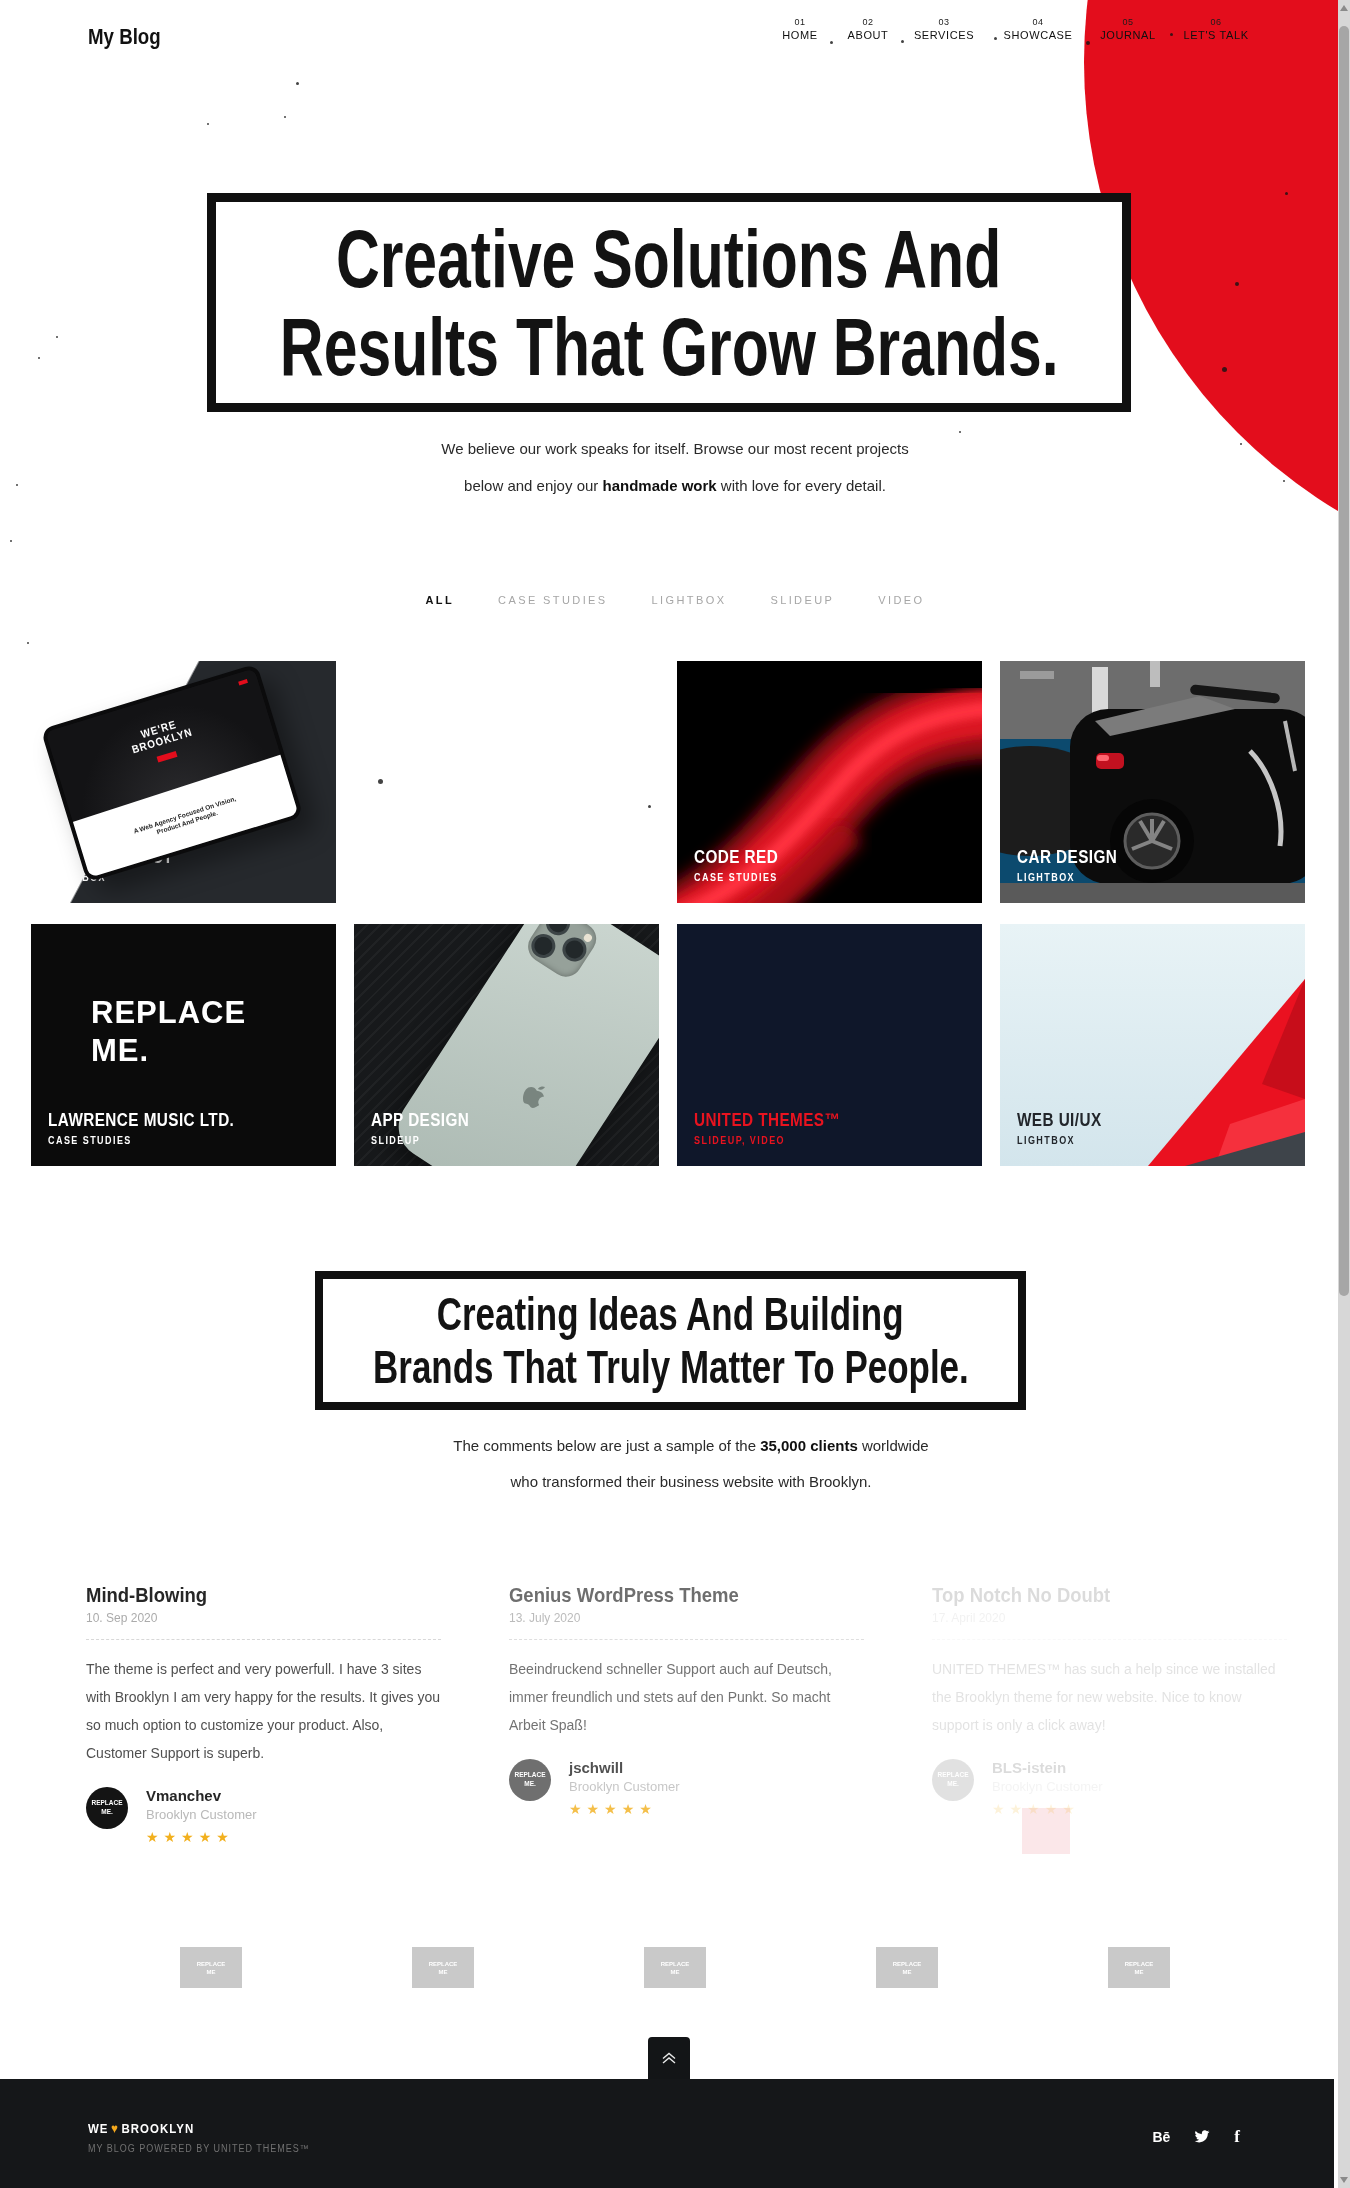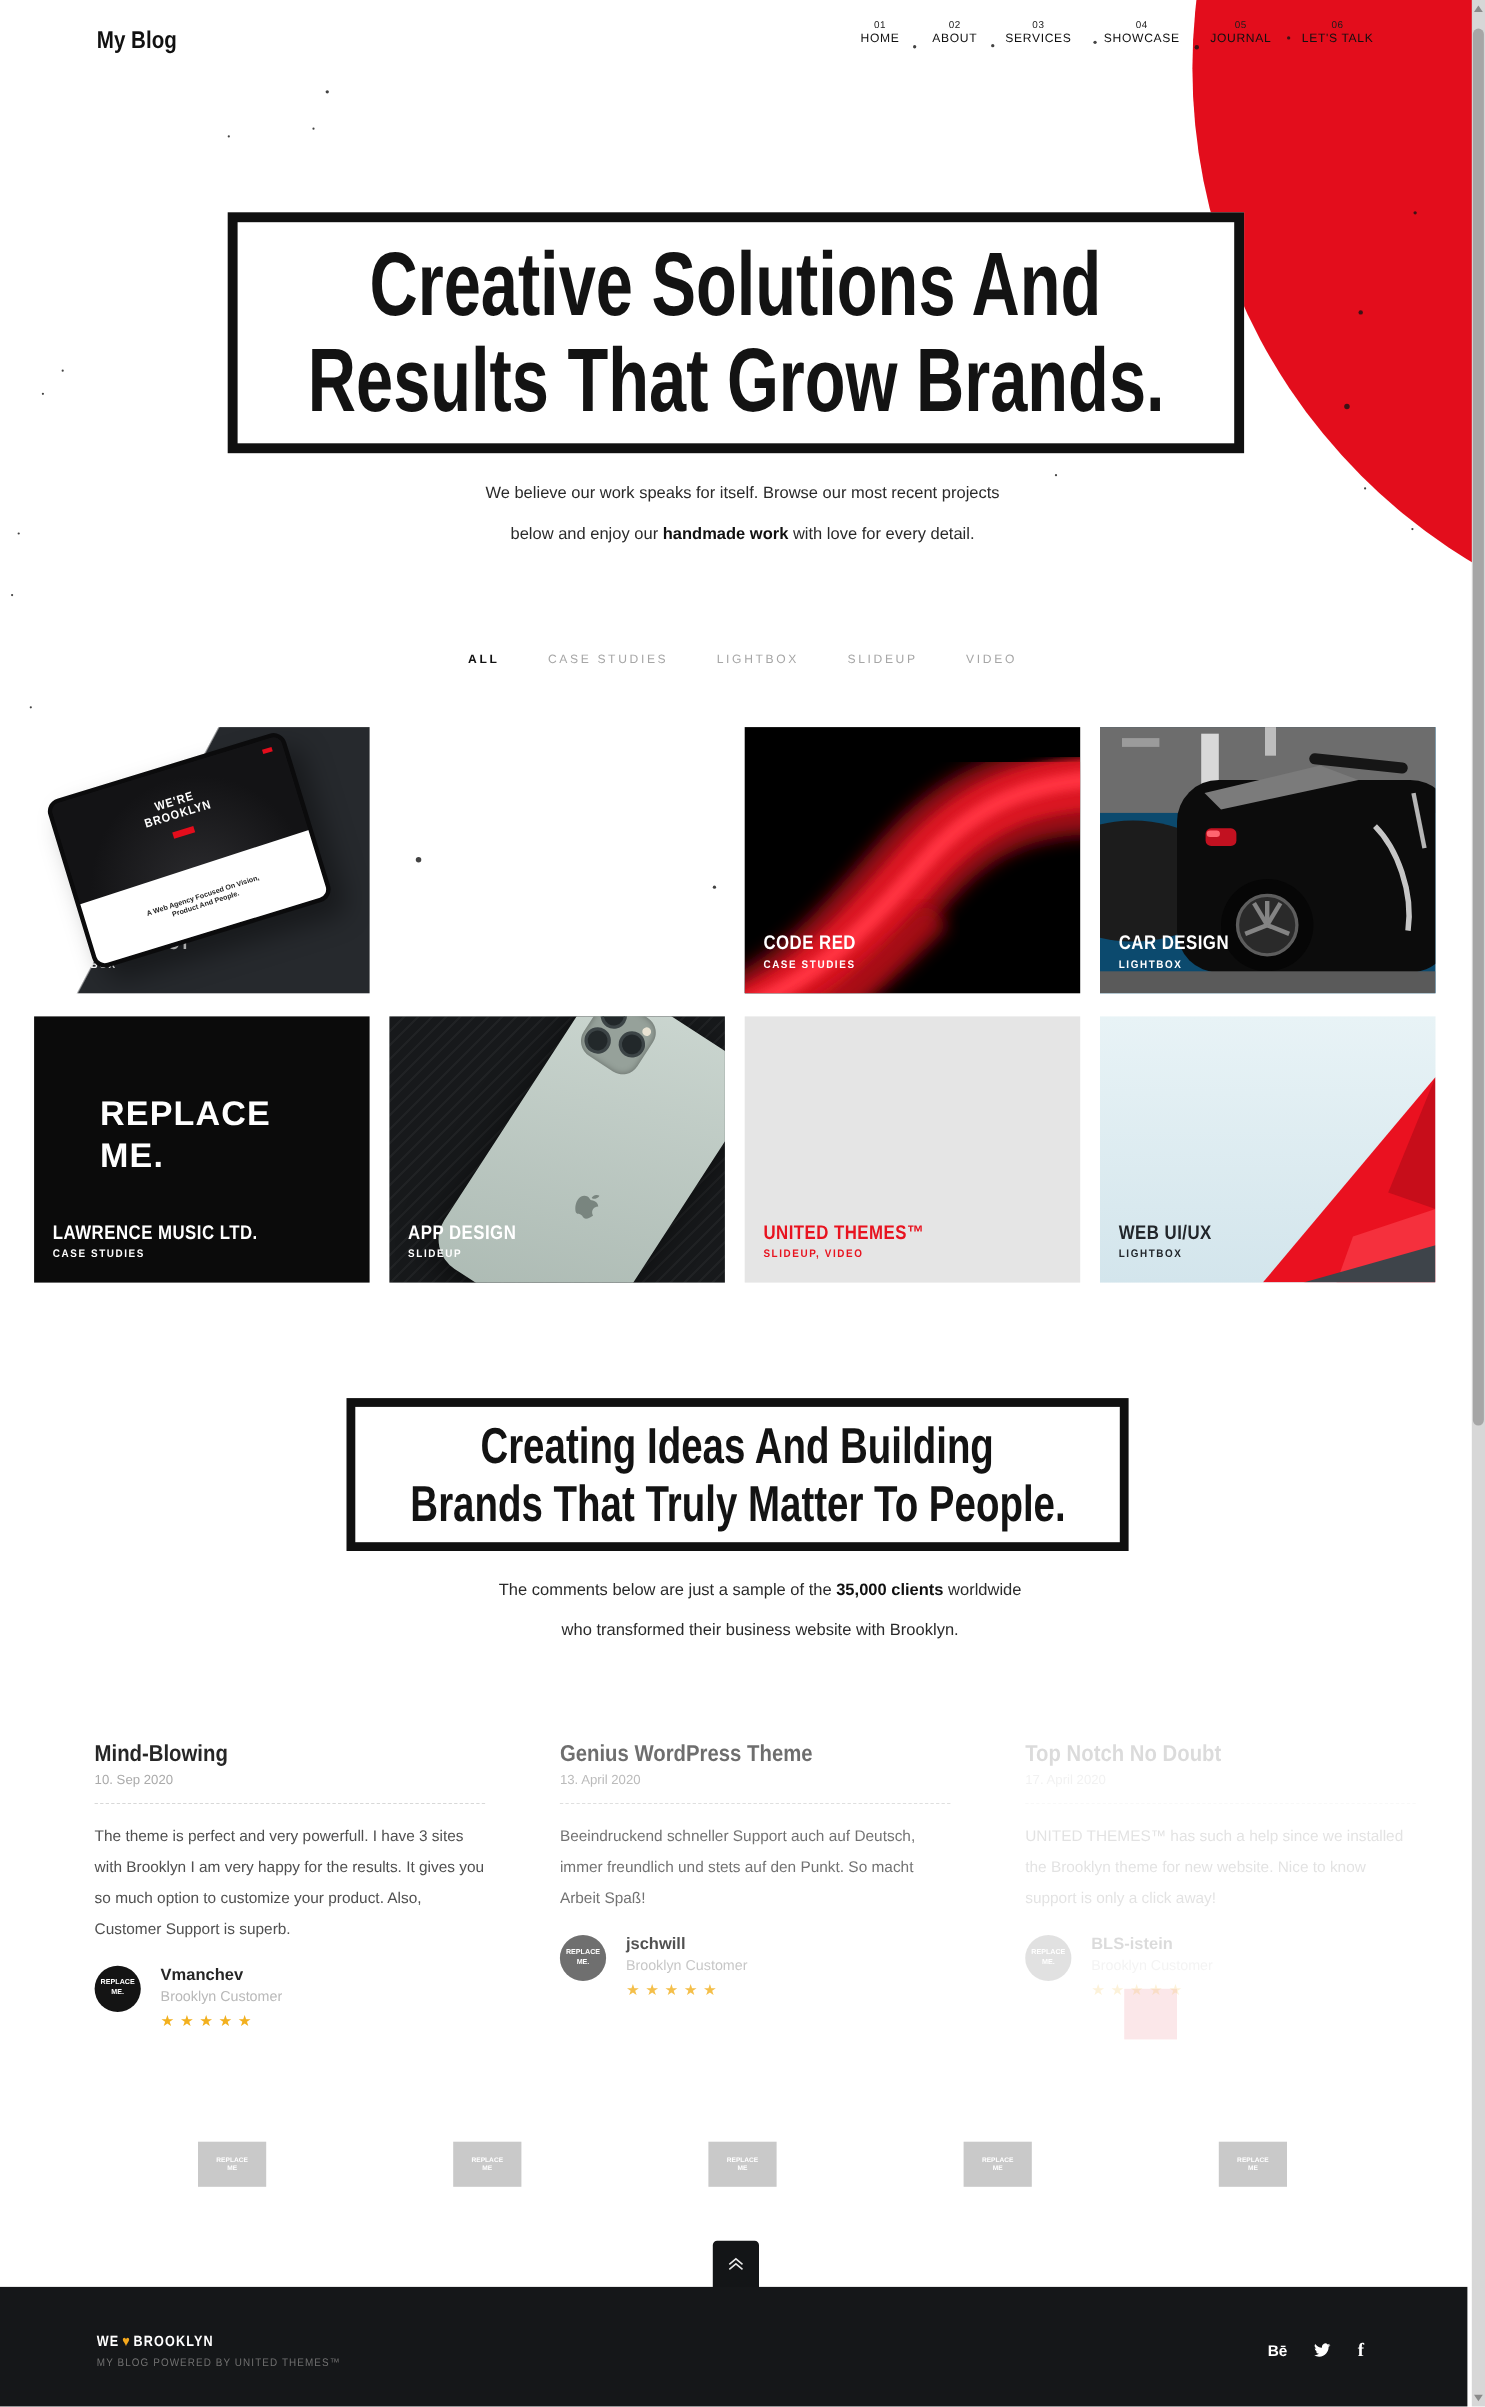--- a/index.html
+++ b/index.html
@@ -72,21 +72,21 @@
   .cam-module{position:absolute;left:13px;top:13px;width:58px;height:58px;border-radius:16px;
               background:#96a19a;box-shadow:inset 0 0 6px rgba(0,0,0,.35);}
   .lens{position:absolute;width:24px;height:24px;border-radius:50%;background:#22282a;
         border:3px solid #3c4446;box-sizing:border-box;}
   .lens1{left:3px;top:3px;}
   .lens2{left:3px;top:30px;}
   .lens3{left:31px;top:16px;}
   .flash{position:absolute;right:6px;top:7px;width:8px;height:8px;border-radius:50%;background:#e9e3d3;}
   .apple{position:absolute;left:90px;top:170px;}
   
-  .c-united{background:#e5e5e5;}
+  .c-united{background:#0f172a;}
   
   .c-web{background:linear-gradient(180deg,#e8f3f6 0%,#d3e5ec 100%);}
   
   .sec2-box{position:absolute;left:315px;top:1271px;width:711px;height:139px;background:#fff;
             border:8px solid #101010;box-sizing:border-box;display:flex;flex-direction:column;
             justify-content:center;align-items:center;z-index:4;}
   .sec2-line{font-size:46px;line-height:53px;font-weight:bold;color:#131313;white-space:nowrap;}
   .sec2-sub{position:absolute;top:1428px;left:0;width:100%;text-align:center;font-size:15px;
             color:#2a2a2a;line-height:36px;z-index:4;margin-left:16px;}
   .sec2-sub b{color:#101010;}
@@ -338,21 +338,21 @@
         <div class="t-meta">
           <div class="t-name">Vmanchev</div>
           <div class="t-role">Brooklyn Customer</div>
           <div class="t-stars">★★★★★</div>
         </div>
       </div>
     </div>
 
     <div class="t-col fade2">
       <div class="t-title" style="color:#4b4b4b">Genius WordPress Theme</div>
-      <div class="t-date">13. April 2020</div>
+      <div class="t-date">13. July 2020</div>
       <div class="t-divider"></div>
       <div class="t-body">Beeindruckend schneller Support auch auf Deutsch, immer freundlich und stets auf den Punkt. So macht Arbeit Spaß!</div>
       <div class="t-person">
         <div class="t-avatar gray">REPLACE ME.</div>
         <div class="t-meta">
           <div class="t-name">jschwill</div>
           <div class="t-role">Brooklyn Customer</div>
           <div class="t-stars">★★★★★</div>
         </div>
       </div>

